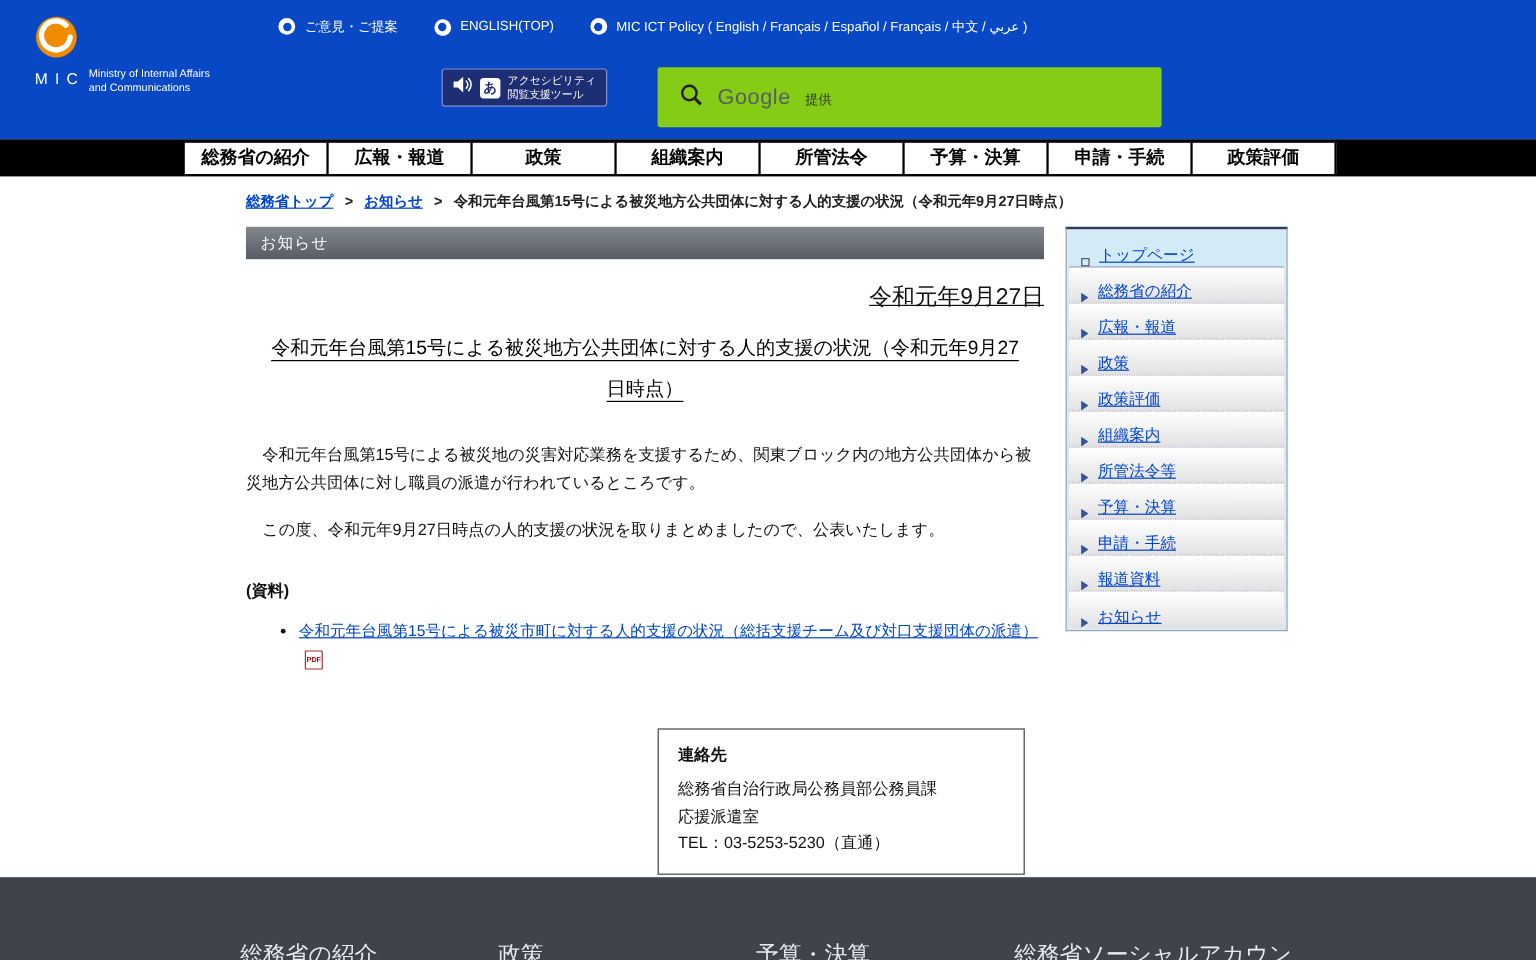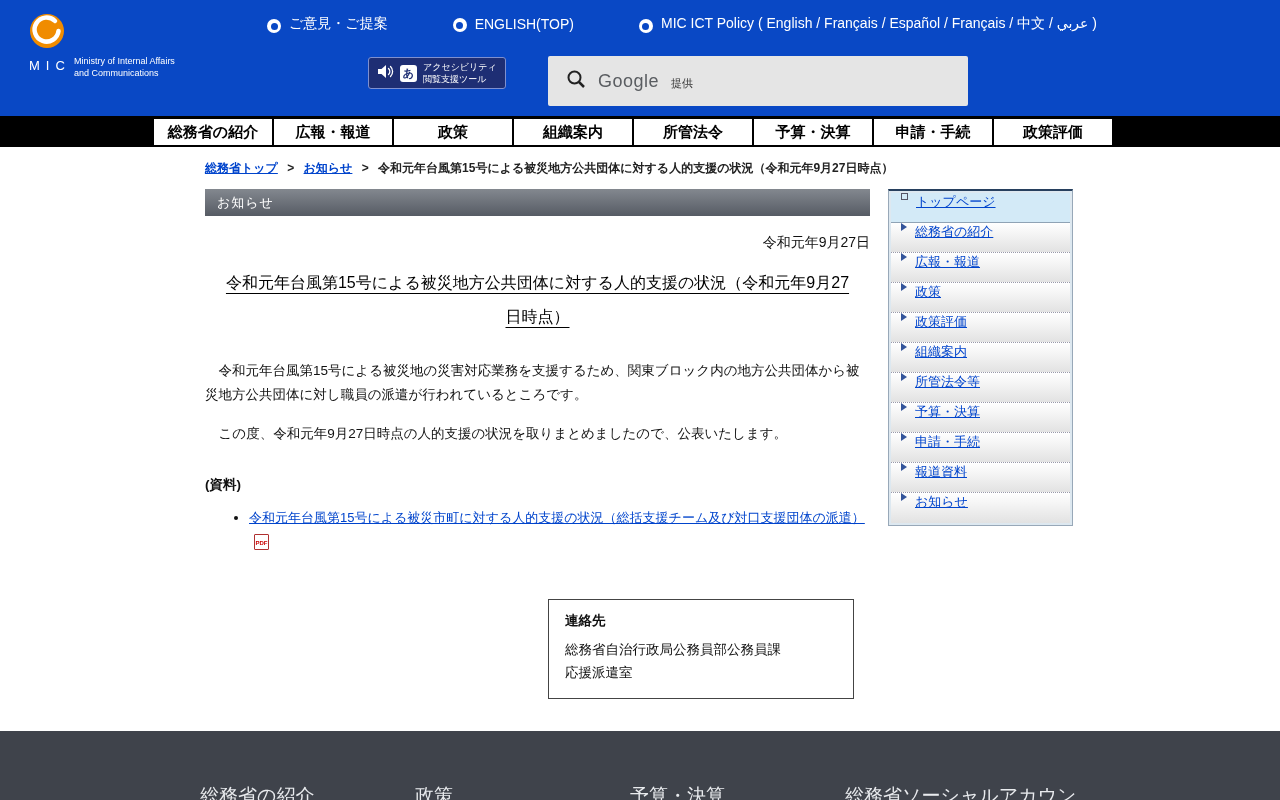--- a/index.html
+++ b/index.html
@@ -13,68 +13,68 @@
 
   
   .site-header { position:relative; height:116px; background:#0948c5; }
   .logo { position:absolute; left:28px; top:10px; width:190px; height:76px; color:#fff; display:block; }
   .logo-mark { position:absolute; left:0; top:2px; }
   .logo-mic { position:absolute; left:1px; top:48px; font-size:13px; letter-spacing:6px; color:#fff; }
   .logo-title { position:absolute; left:44px; top:4px; font-size:28px; letter-spacing:12px; white-space:nowrap; color:#fff; }
   .logo-sub { position:absolute; left:46px; top:46px; font-size:9px; line-height:1.3; white-space:nowrap; color:#fff; }
 
   .top-links { position:absolute; left:232px; top:15px; display:flex; align-items:center; gap:30px; }
-  .top-link { display:flex; align-items:flex-end; gap:8px; color:#fff; font-size:14px; white-space:nowrap;margin-left:35px; }
+  .top-link { display:flex; align-items:flex-start; gap:8px; color:#fff; font-size:11px; white-space:nowrap; }
   .circle-icon { width:14px; height:14px; border-radius:50%; background:#fff; display:inline-flex; align-items:center; justify-content:center; flex:0 0 auto; }
   .circle-icon::after { content:""; width:7px; height:7px; border-radius:50%; background:#0948c5; }
 
   .access-tool { position:absolute; left:368px; top:57px; height:32px; background:#1e2e74; border:1px solid #7f90cf; border-radius:3px; display:flex; align-items:center; padding:0 8px; gap:6px; }
   .a-box { width:17px; height:17px; background:#fff; border-radius:3px; color:#1e2e74; font-size:11px; font-weight:bold; display:flex; align-items:center; justify-content:center; }
   .access-text { font-size:9px; line-height:1.35; color:#fff; white-space:nowrap; }
 
-  .search-box { position:absolute; left:548px; top:56px; width:420px; height:50px; background:#e5e5e5; border-radius:2px; display:flex; align-items:center; padding-left:18px; gap:12px; }
+  .search-box { position:absolute; left:548px; top:56px; width:420px; height:50px; background:#84cc16; border-radius:2px; display:flex; align-items:center; padding-left:18px; gap:12px; }
   .google-logo { font-size:18px; color:#5a5d61; letter-spacing:0.5px; font-weight:500; }
   .google-suffix { font-size:11px; color:#333; margin-top:5px; }
 
   
   .main-nav { height:31px; background:#000; padding:3px 0 2px; }
   .nav-inner { margin-left:152px; display:flex; border-left:2px solid #000; }
   .nav-item { width:120px; background:#fff; color:#000; font-size:15px; font-weight:bold; text-align:center; line-height:26px; border-right:2px solid #000; }
 
   
   .breadcrumb { margin:13px 0 0 205px; font-size:12px; color:#222; white-space:nowrap;font-weight:bold; }
   .breadcrumb a { color:#0044cc; text-decoration:underline; }
   .breadcrumb .sep { margin:0 6px; }
 
   
   .content { display:flex; align-items:flex-start; margin:12px 0 0 205px; width:868px; }
   .main-col { width:665px; }
 
   .section-header { height:27px; line-height:27px; background:linear-gradient(#83888f,#565b64); color:#fff; font-size:13px; padding-left:12px; letter-spacing:1px; }
-  .article-date { text-align:right; font-size:14px; margin-top:18px; }
+  .article-date { text-align:right; font-size:19px; margin-top:18px;text-decoration:underline; }
   .article-title { margin:14px 18px 0; text-align:center; font-size:16px; font-weight:normal; line-height:2.1; color:#000; text-decoration:underline; text-underline-offset:5px; }
   .article-body p { font-size:13.5px; line-height:1.8; margin-top:14px; }
   .article-body p.first { margin-top:26px; }
   .materials-label { font-size:13.5px; font-weight:bold; margin-top:30px; }
   .materials-list { list-style:disc; margin-top:12px; padding-left:44px; }
   .materials-list li { font-size:13px; line-height:1.9; }
   .materials-list a { color:#0044cc; text-decoration:underline; }
   .pdf-icon { display:inline-block; width:15px; height:16px; border:1px solid #b03030; background:#fff; color:#c00; font-size:6px; font-weight:bold; text-align:center; line-height:16px; vertical-align:-3px; margin-left:5px; overflow:hidden; border-radius:1px; }
 
   .contact-box { width:306px; margin:44px 16px 0 343px; border:1px solid #444; padding:12px 16px 14px; font-size:13.5px; }
   .contact-heading { font-weight:bold; margin-bottom:9px; }
   .contact-line { line-height:1.65; }
 
   .back-top { margin-top:50px; display:flex; justify-content:flex-end; align-items:center; gap:5px; font-size:12px; }
   .back-top a { color:#0044cc; text-decoration:underline; }
   .tri-dark { width:0; height:0; border-left:5px solid #333; border-top:4px solid transparent; border-bottom:4px solid transparent; }
 
   
   .sidebar { width:185px; margin-left:18px; border:1px solid #98a8b8; border-top:2px solid #27405e; background:#dde8f0; padding:2px; }
-  .side-item { height:30px; display:flex; align-items:flex-start; gap:8px; padding-left:10px; background:linear-gradient(#ffffff,#e2e2e2); border-bottom:1px dotted #99a; }
+  .side-item { height:30px; display:flex; align-items:flex-end; gap:8px; padding-left:10px; background:linear-gradient(#ffffff,#e2e2e2); border-bottom:1px dotted #99a; }
   .side-item:last-child { border-bottom:none; }
   .side-item a { color:#0044cc; font-size:13px; text-decoration:underline; }
   .side-item.first { background:#d3eaf7; border-bottom:1px solid #8fa3b5; }
   .tri { width:0; height:0; border-left:6px solid #33549a; border-top:4px solid transparent; border-bottom:4px solid transparent; flex:0 0 auto; }
   .sq { width:7px; height:7px; border:1px solid #556; flex:0 0 auto; }
 
   
   .site-footer { position:absolute; left:0; top:731px; width:1280px; height:200px; background:#3f434b; }
   .footer-col { position:absolute; top:52px; font-size:19px; color:#e9ebee; white-space:nowrap; }
 </style>
@@ -180,20 +180,21 @@
       <ul class="materials-list">
         <li>
           <a>令和元年台風第15号による被災市町に対する人的支援の状況（総括支援チーム及び対口支援団体の派遣）</a><span class="pdf-icon">PDF</span>
         </li>
       </ul>
 
       <div class="contact-box">
         <div class="contact-heading">連絡先</div>
         <div class="contact-line">総務省自治行政局公務員部公務員課</div>
         <div class="contact-line">応援派遣室</div>
+        <div class="contact-line">TEL：03-5253-5230（直通）</div>
       </div>
 
       <div class="back-top">
         <span class="tri-dark"></span>
         <a>ページトップへ戻る</a>
       </div>
     </main>
 
     <aside class="sidebar">
       <div class="side-item first">

